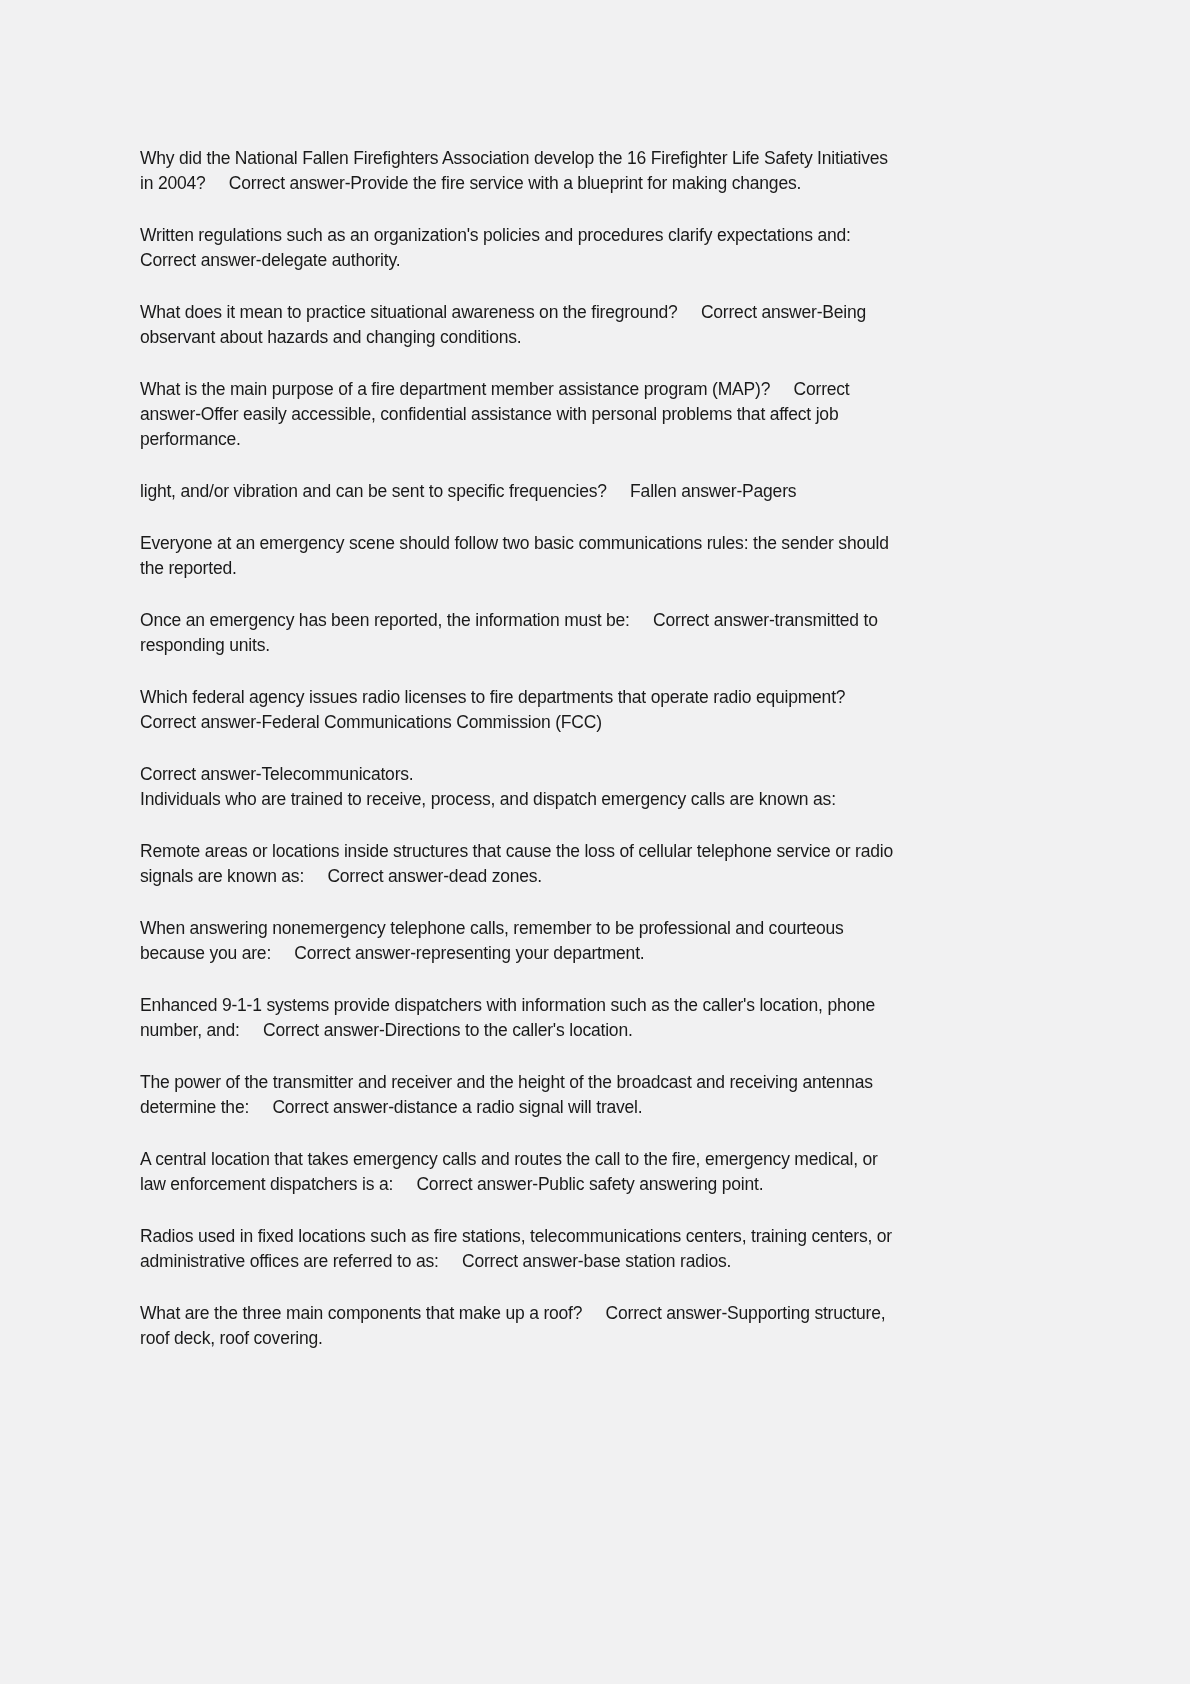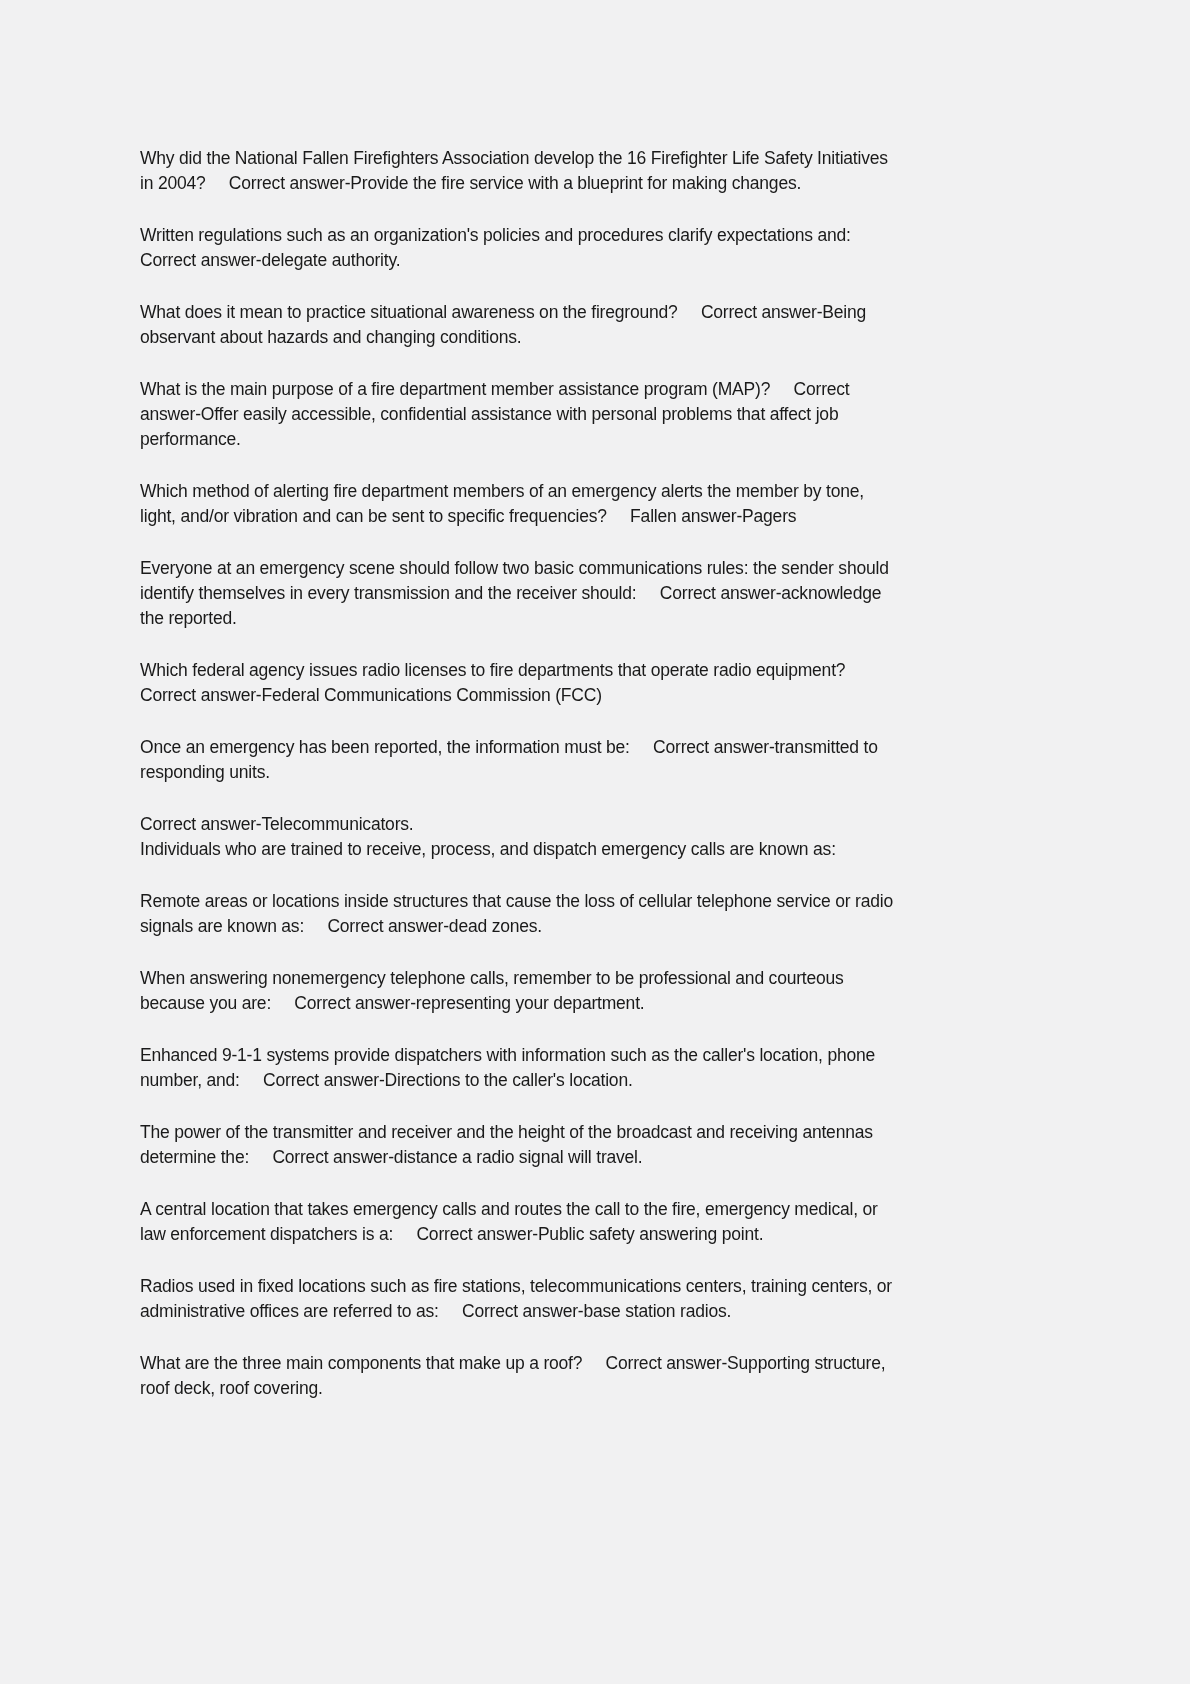--- a/index.html
+++ b/index.html
@@ -53,35 +53,33 @@
       <div class="para">
         <div class="line">What does it mean to practice situational awareness on the fireground?     Correct answer-Being</div>
         <div class="line">observant about hazards and changing conditions.</div>
       </div>
       <div class="para">
         <div class="line">What is the main purpose of a fire department member assistance program (MAP)?     Correct</div>
         <div class="line">answer-Offer easily accessible, confidential assistance with personal problems that affect job</div>
         <div class="line">performance.</div>
       </div>
       <div class="para">
-        <div class="line">Which method of alerting fire department members of an emergency alerts the member by tone,</div>
         <div class="line">light, and/or vibration and can be sent to specific frequencies?     Fallen answer-Pagers</div>
       </div>
       <div class="para">
         <div class="line">Everyone at an emergency scene should follow two basic communications rules: the sender should</div>
-        <div class="line">identify themselves in every transmission and the receiver should:     Correct answer-acknowledge</div>
         <div class="line">the reported.</div>
+      </div>
+      <div class="para">
+        <div class="line">Once an emergency has been reported, the information must be:     Correct answer-transmitted to</div>
+        <div class="line">responding units.</div>
       </div>
       <div class="para">
         <div class="line">Which federal agency issues radio licenses to fire departments that operate radio equipment?</div>
         <div class="line">Correct answer-Federal Communications Commission (FCC)</div>
-      </div>
-      <div class="para">
-        <div class="line">Once an emergency has been reported, the information must be:     Correct answer-transmitted to</div>
-        <div class="line">responding units.</div>
       </div>
       <div class="para">
         <div class="line">Correct answer-Telecommunicators.</div>
         <div class="line">Individuals who are trained to receive, process, and dispatch emergency calls are known as:</div>
       </div>
       <div class="para">
         <div class="line">Remote areas or locations inside structures that cause the loss of cellular telephone service or radio</div>
         <div class="line">signals are known as:     Correct answer-dead zones.</div>
       </div>
       <div class="para">

